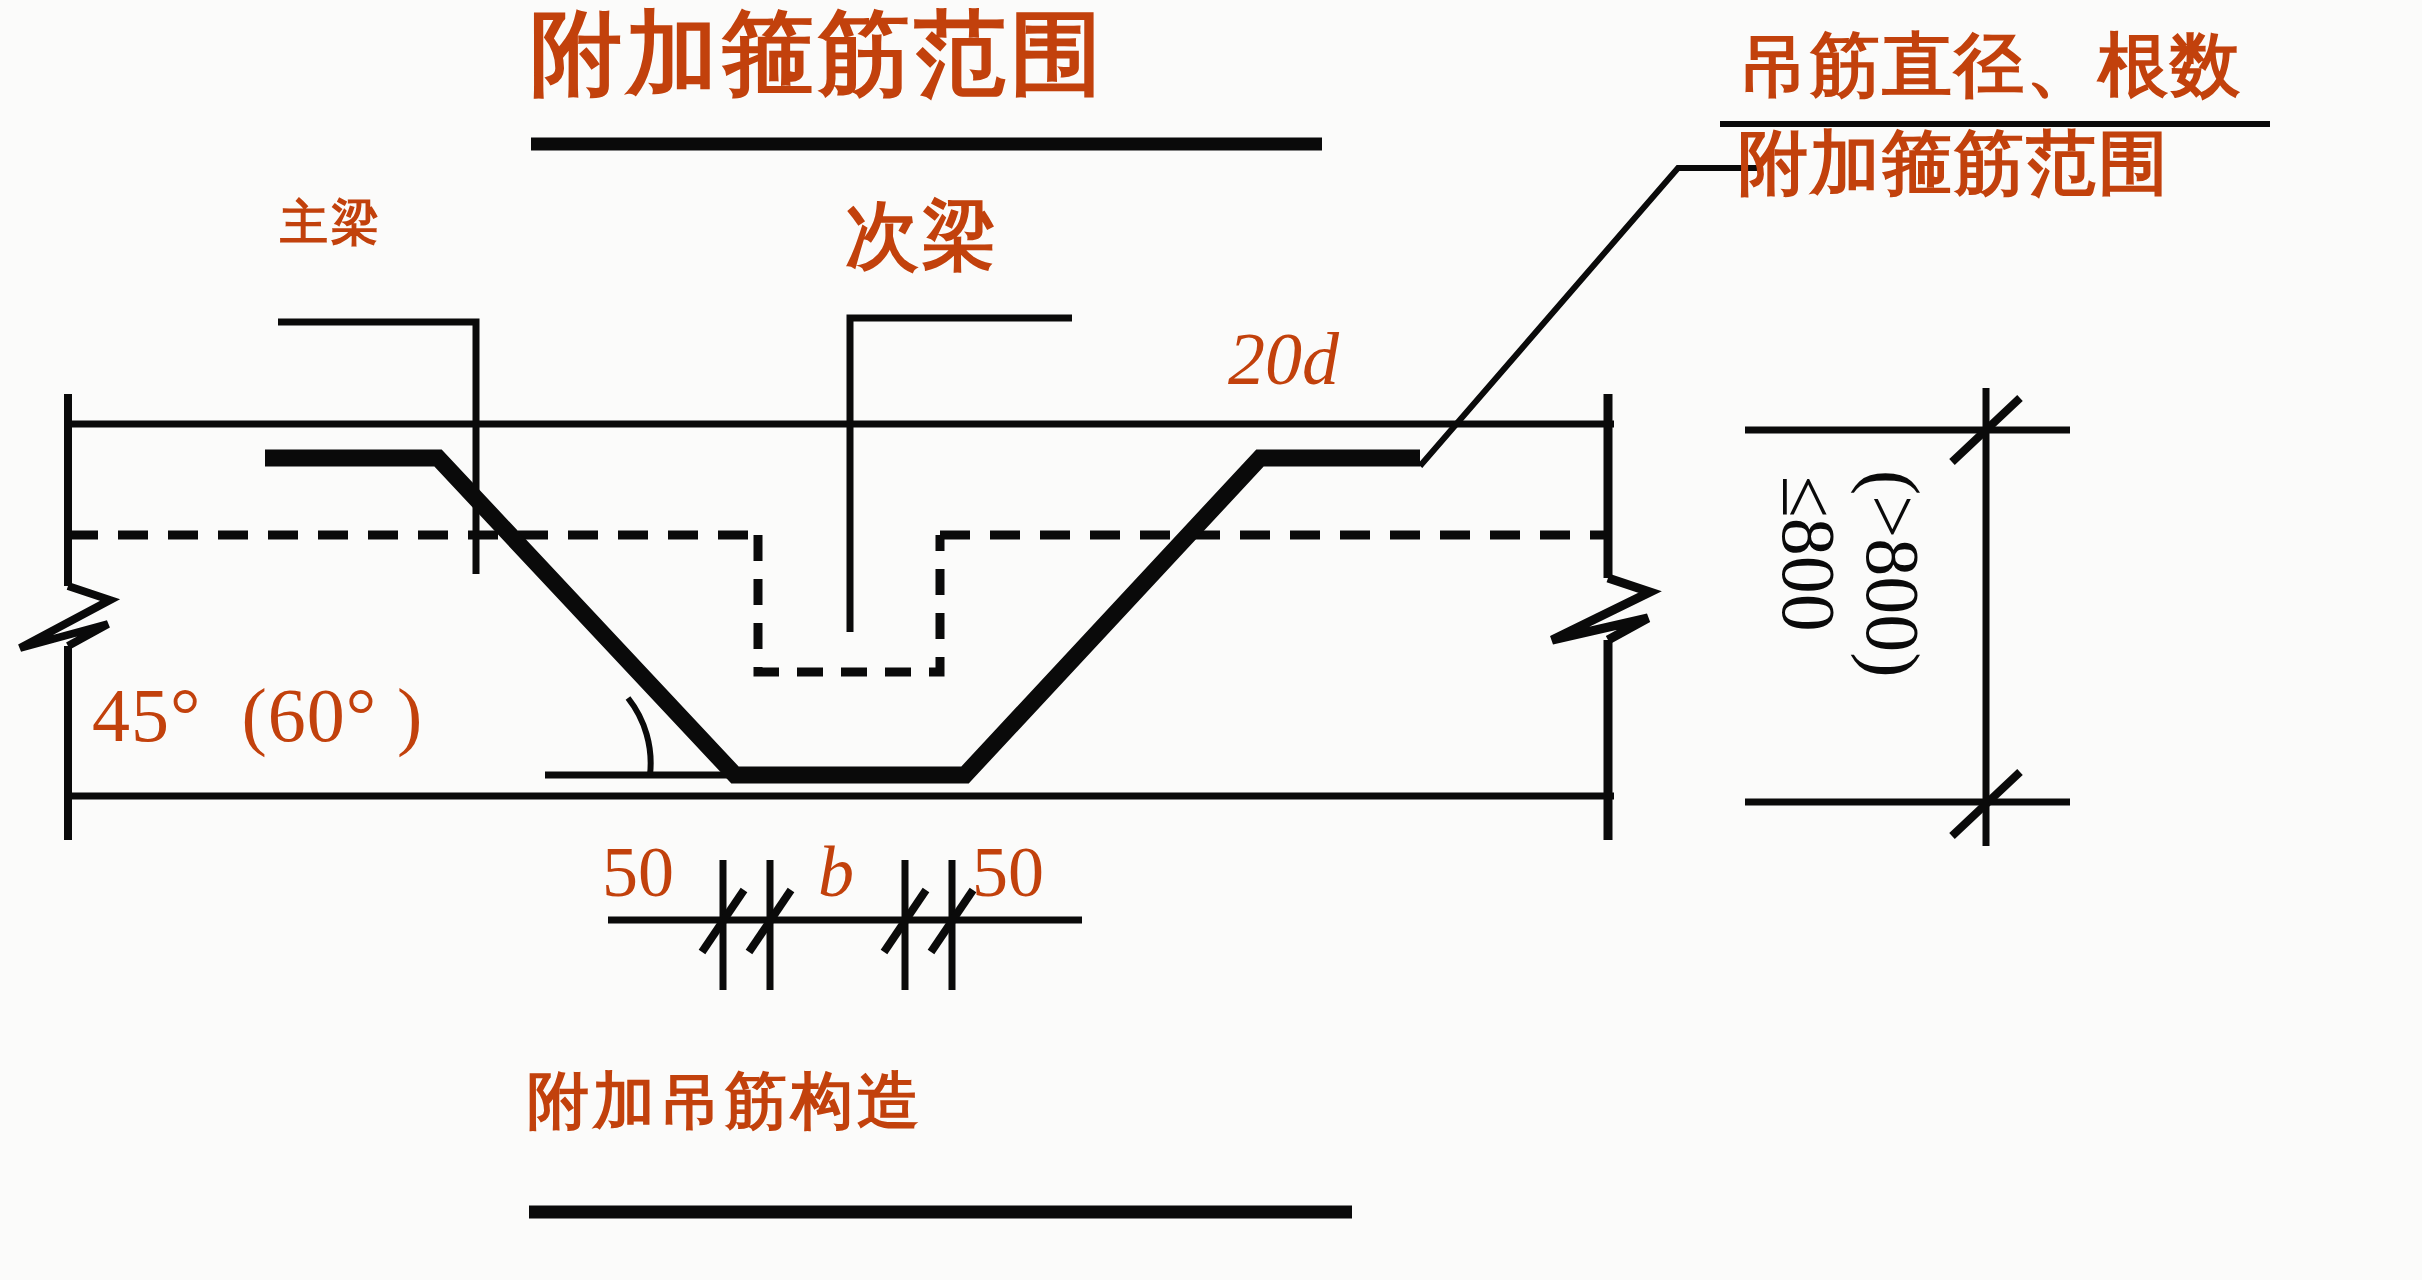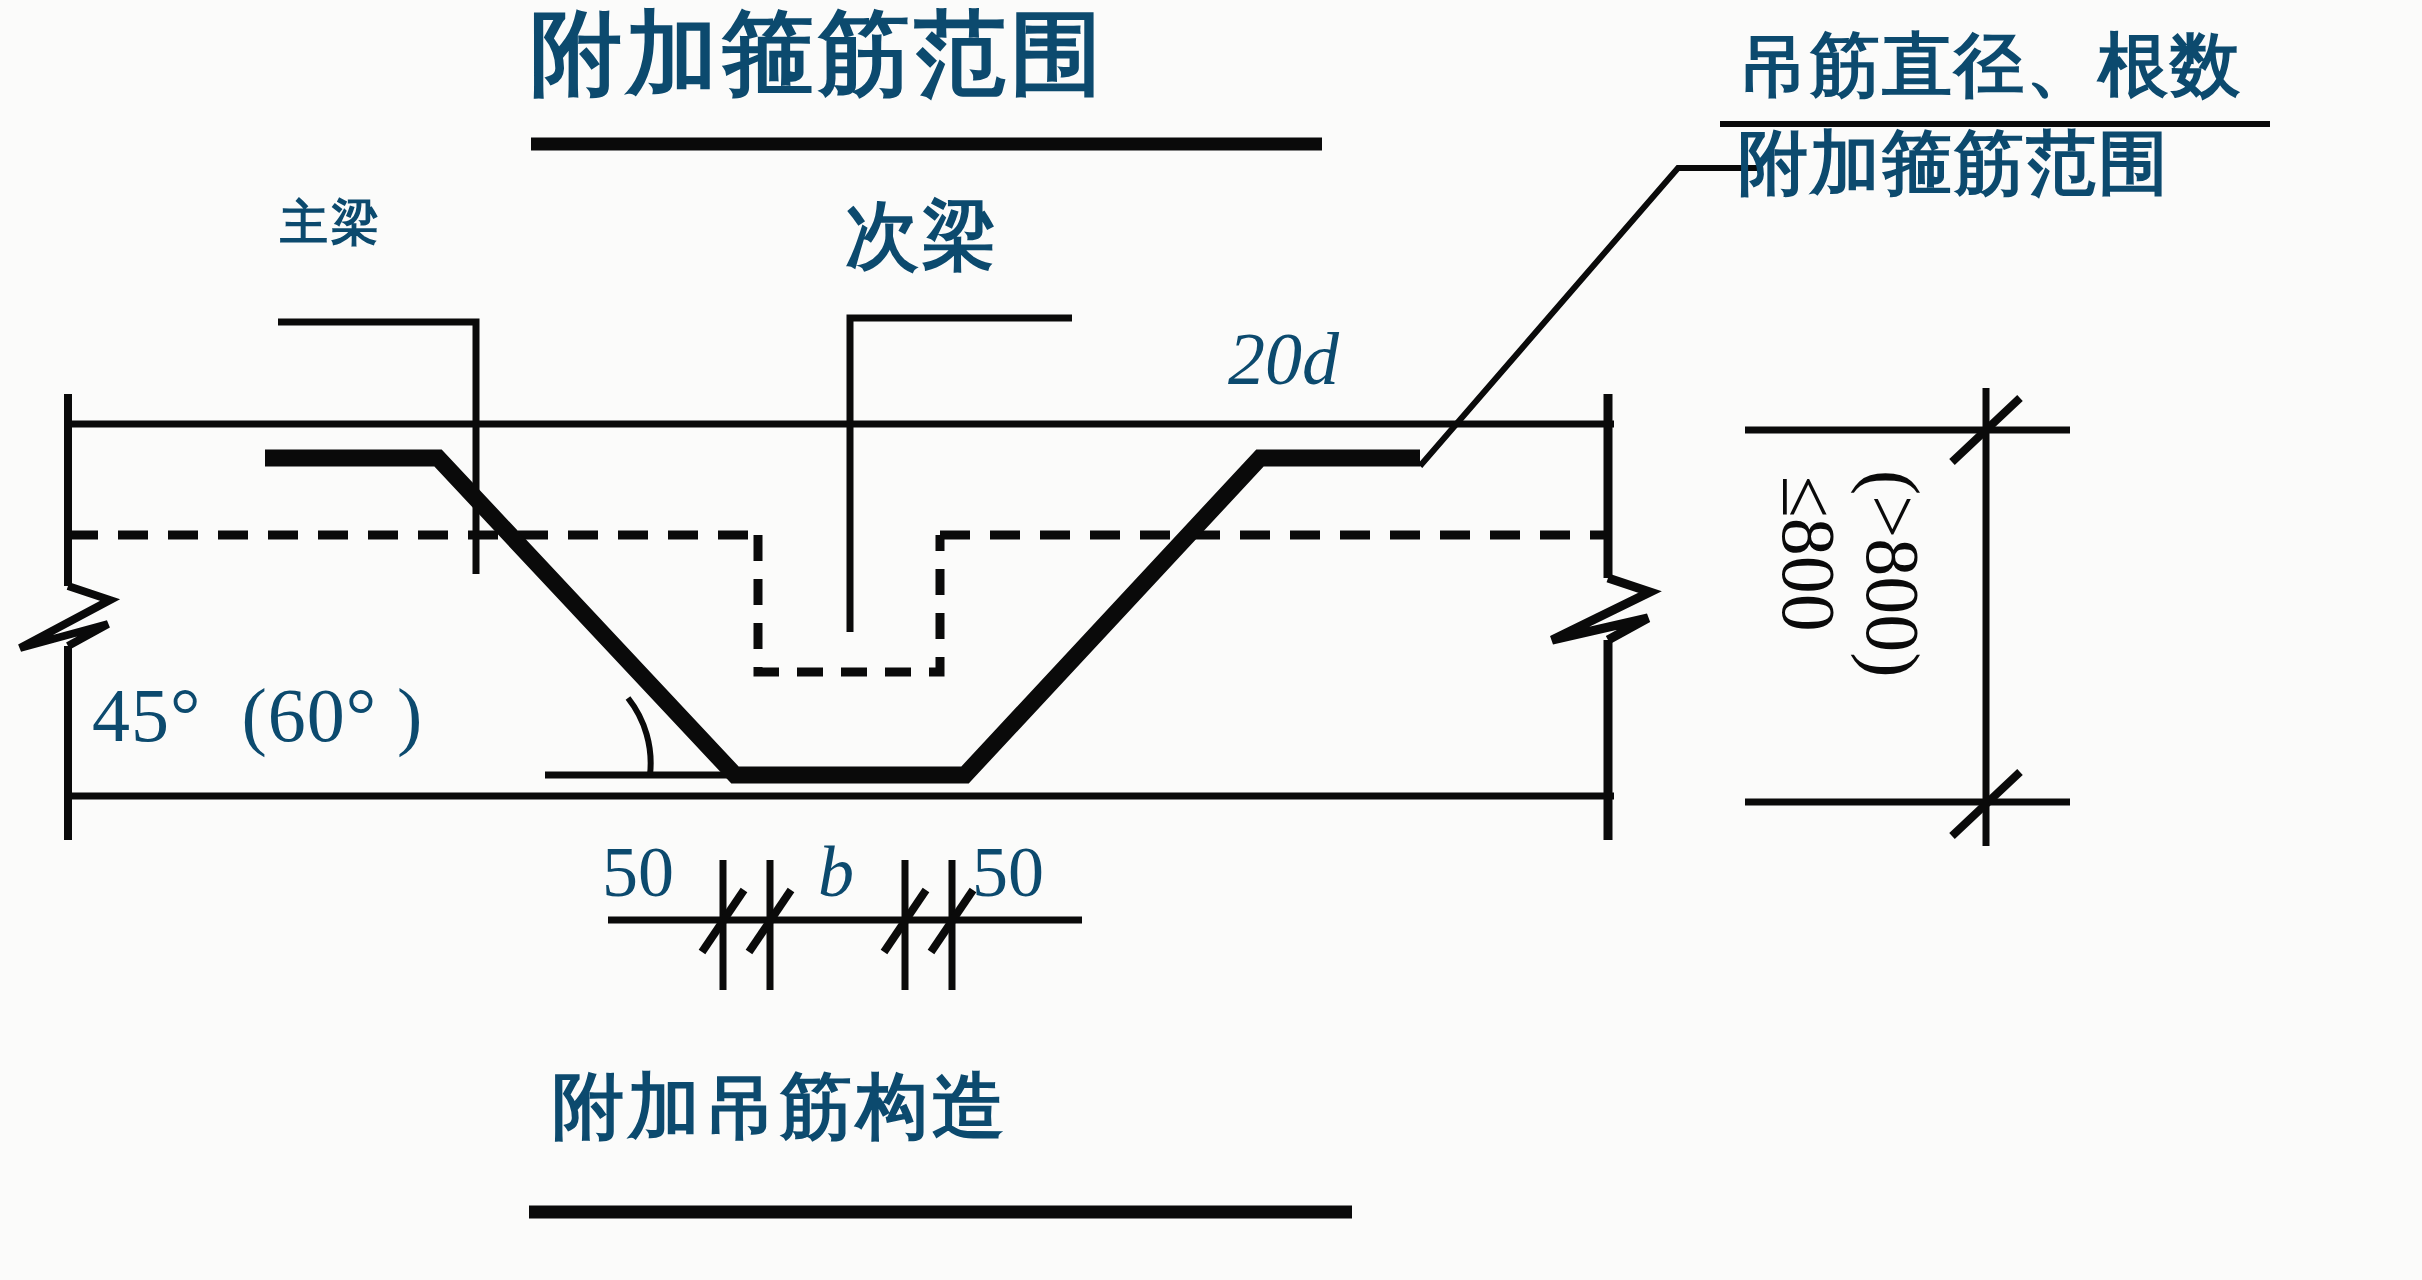--- a/index.html
+++ b/index.html
@@ -22,43 +22,42 @@
   .drawing {
     position: absolute;
     left: 0;
     top: 0;
     width: 2422px;
     height: 1280px;
   }
   .txt {
     position: absolute;
     white-space: pre;
-    color: #0c4a6e;
+    color: #c2410c;
     line-height: 1;
   }
   .cjk {
     font-family: "DejaVu Sans", "Liberation Sans", sans-serif;
     font-weight: 700;
   }
   .num {
     font-family: "Liberation Serif", "DejaVu Serif", serif;
     font-weight: 400;
   }
   .title-top {
     left: 530px;
     top: 8px;
     font-size: 92px;
     letter-spacing: 4px;
   }
   .title-bottom {
     left: 527px;
     top: 1070px;
-    font-size: 72px;
+    font-size: 62px;
     letter-spacing: 4px;
-    margin-left: 25px;
   }
   .lbl-main-beam {
     left: 280px;
     top: 198px;
     font-size: 48px;
     letter-spacing: 3px;
   }
   .lbl-sub-beam {
     left: 845px;
     top: 198px;

